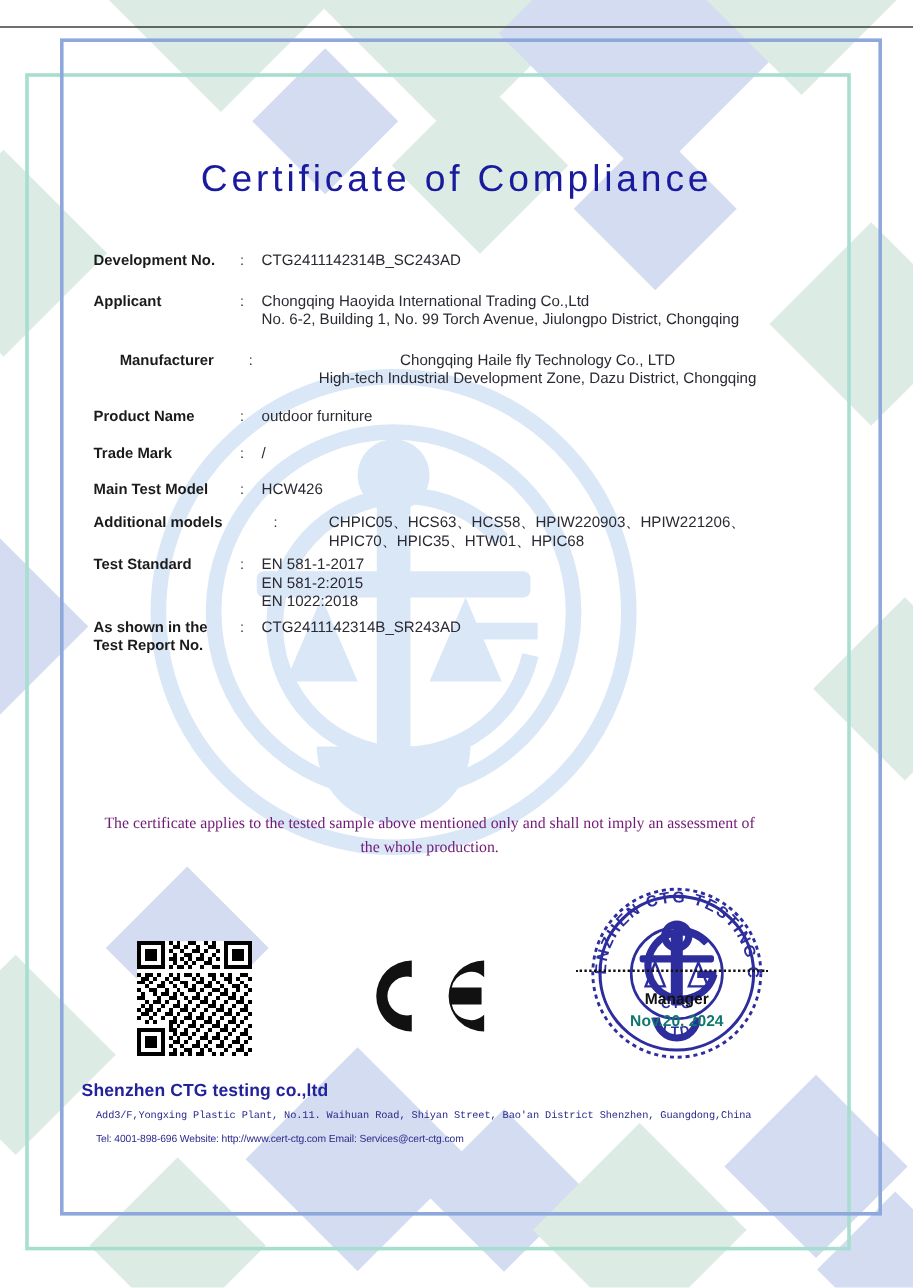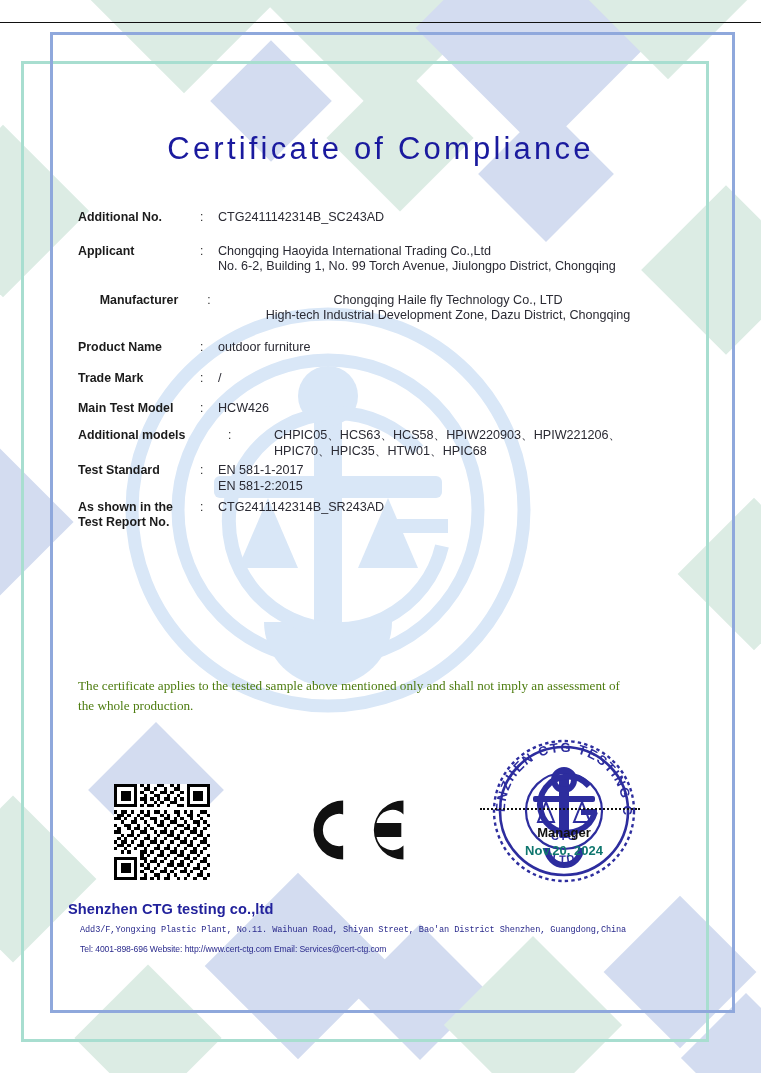--- a/index.html
+++ b/index.html
@@ -100,21 +100,22 @@
   .f-value .vline { display: block; white-space: nowrap; }
 
   
   .disclaimer {
     position: absolute;
     left: 78px; top: 676px;
     width: 560px;
     font-family: "Liberation Serif", serif;
     font-size: 13.2px;
     line-height: 20px;
-    color: #4d7c0f;
+    color: #701a75;
+    text-align: center;
   }
 
   
   .qr {
     position: absolute;
     left: 114px; top: 784px;
     width: 96px; height: 96px;
   }
 
   
@@ -220,21 +221,21 @@
 <div class="top-rule"></div>
 <div class="border-teal"></div>
 <div class="border-blue"></div>
 
 <div class="content">
 
   <div class="title">Certificate of Compliance</div>
 
   <div class="fields">
       <div class="field-row" style="margin-bottom: 18px;">
-        <div class="f-label">Additional No.</div>
+        <div class="f-label">Development No.</div>
         <div class="f-colon">:</div>
         <div class="f-value">
           <span class="vline">CTG2411142314B_SC243AD</span>
         </div>
       </div>
       <div class="field-row" style="margin-bottom: 18px;">
         <div class="f-label">Applicant</div>
         <div class="f-colon">:</div>
         <div class="f-value">
           <span class="vline">Chongqing Haoyida International Trading Co.,Ltd</span>
@@ -277,20 +278,21 @@
           <span class="vline">CHPIC05、HCS63、HCS58、HPIW220903、HPIW221206、</span>
           <span class="vline">HPIC70、HPIC35、HTW01、HPIC68</span>
         </div>
       </div>
       <div class="field-row" style="margin-bottom: 6px;">
         <div class="f-label">Test Standard</div>
         <div class="f-colon">:</div>
         <div class="f-value">
           <span class="vline">EN 581-1-2017</span>
           <span class="vline">EN 581-2:2015</span>
+          <span class="vline">EN 1022:2018</span>
         </div>
       </div>
       <div class="field-row">
         <div class="f-label">As shown in the Test Report No.</div>
         <div class="f-colon">:</div>
         <div class="f-value">
           <span class="vline">CTG2411142314B_SR243AD</span>
         </div>
       </div>
     </div>

